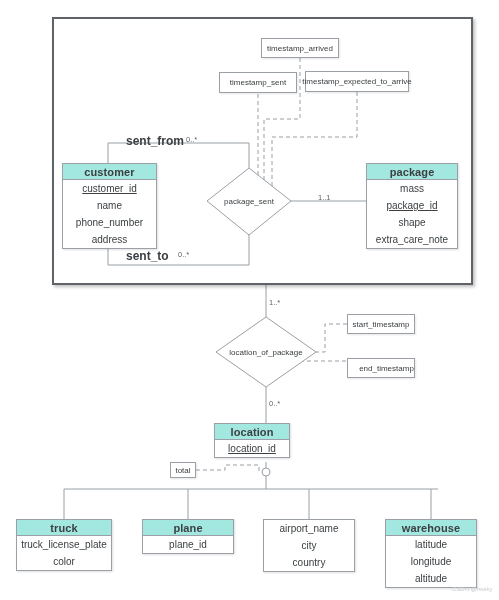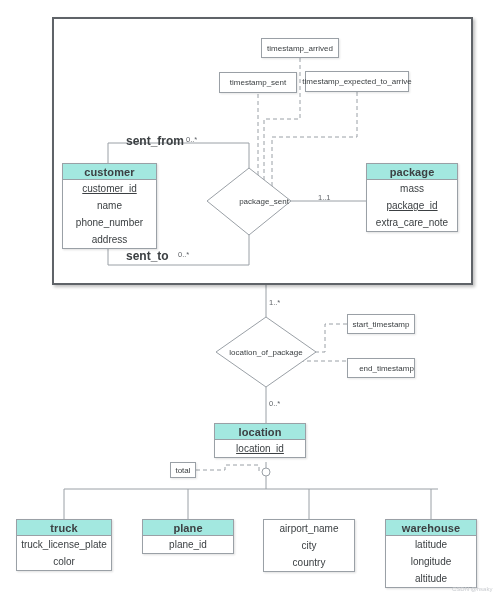--- a/index.html
+++ b/index.html
@@ -162,21 +162,21 @@
   <div class="attrbox" style="left:219px; top:72px; width:78px; height:21px;">timestamp_sent</div>
 
   <div class="attrbox" style="left:305px; top:71px; width:104px; height:21px;">timestamp_expected_to_arrive</div>
 
   <div class="attrbox" style="left:347px; top:314px; width:68px; height:20px;">start_timestamp</div>
 
   <div class="attrbox" style="left:347px; top:358px; width:68px; height:20px;padding-left:11px;">end_timestamp</div>
 
   <div class="attrbox" style="left:170px; top:462px; width:26px; height:16px;">total</div>
 
-  <div class="diamond-label" style="left:209px; top:197px; width:80px;text-align:right;">package_sent</div>
+  <div class="diamond-label" style="left:209px; top:197px; width:80px;">package_sent</div>
 
   <div class="diamond-label" style="left:216px; top:348px; width:100px;">location_of_package</div>
 
   <div class="lbl bold" style="left:126px; top:134px;">sent_from</div>
   <div class="lbl" style="left:186px; top:135px;">0..*</div>
 
   <div class="lbl bold" style="left:126px; top:249px;">sent_to</div>
   <div class="lbl" style="left:178px; top:250px;">0..*</div>
 
   <div class="lbl" style="left:318px; top:193px;">1..1</div>
@@ -190,24 +190,25 @@
     <div class="attr pk">customer_id</div>
     <div class="attr">name</div>
     <div class="attr">phone_number</div>
     <div class="attr">address</div>
   </div>
 
   <div class="entity" style="left:366px; top:163px; width:92px;">
     <div class="ehead">package</div>
     <div class="attr">mass</div>
     <div class="attr pk">package_id</div>
+    <div class="attr">shape</div>
     <div class="attr">extra_care_note</div>
   </div>
 
-  <div class="entity" style="left:214px; top:423px; width:92px;">
+  <div class="entity" style="left:214px; top:423px; width:76px;">
     <div class="ehead">location</div>
     <div class="attr pk">location_id</div>
   </div>
 
   <div class="entity" style="left:16px; top:519px; width:96px;">
     <div class="ehead">truck</div>
     <div class="attr">truck_license_plate</div>
     <div class="attr">color</div>
   </div>
 

